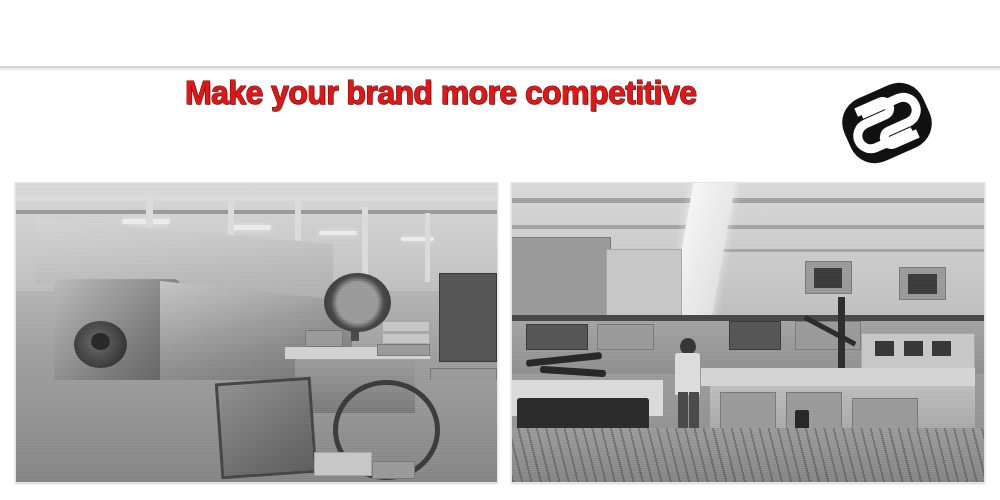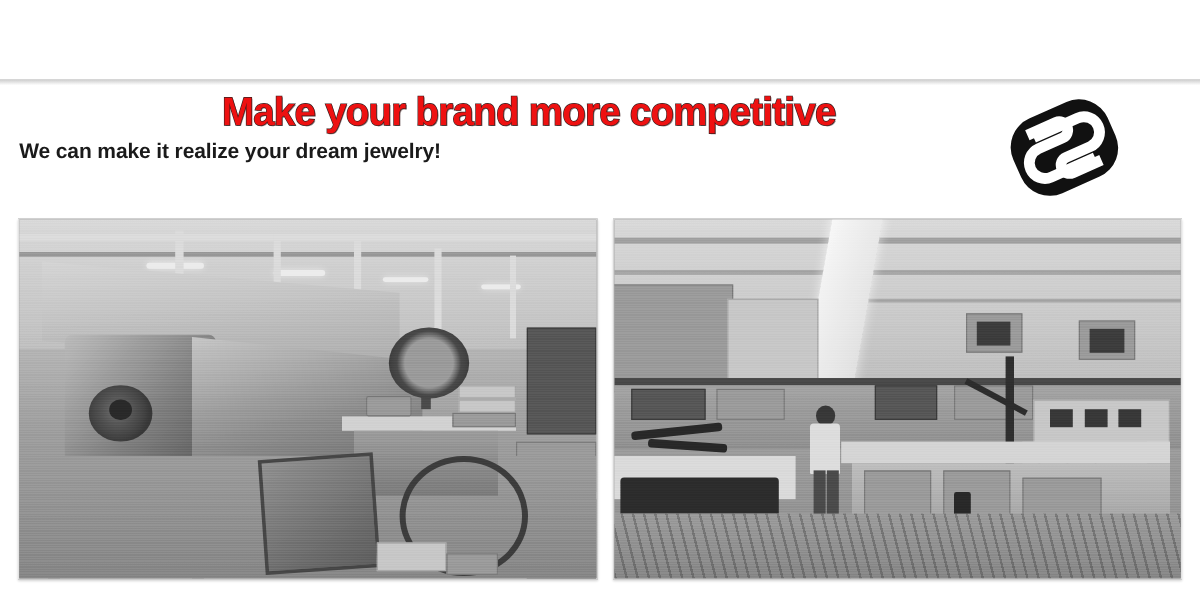--- a/index.html
+++ b/index.html
@@ -206,21 +206,20 @@
 
 <div id="page">
 
   <div class="banner-fade"></div>
 
   <div class="headline">
     <span class="headline-text">Make your brand more competitive</span>
   </div>
 
   <div class="sublines">
-    <div class="subline">We can make it realize your dream jewelry!</div>
   </div>
 
   <div class="logo-wrap">
     <svg viewBox="0 0 122 88" xmlns="http://www.w3.org/2000/svg">
       <g transform="rotate(-24 61 44)">
         <rect x="18" y="10" width="86" height="68" rx="26" ry="26" fill="#111111"></rect>
         <path d="M41 26 h40 a13 13 0 0 1 0 26 h-22 a7 7 0 0 0 0 14 h26" fill="none" stroke="#ffffff" stroke-width="9" stroke-linecap="butt"></path>
         <path d="M81 62 h-40 a13 13 0 0 1 0 -26 h22 a7 7 0 0 0 0 -14 h-26" fill="none" stroke="#ffffff" stroke-width="9" stroke-linecap="butt"></path>
       </g>
     </svg>

